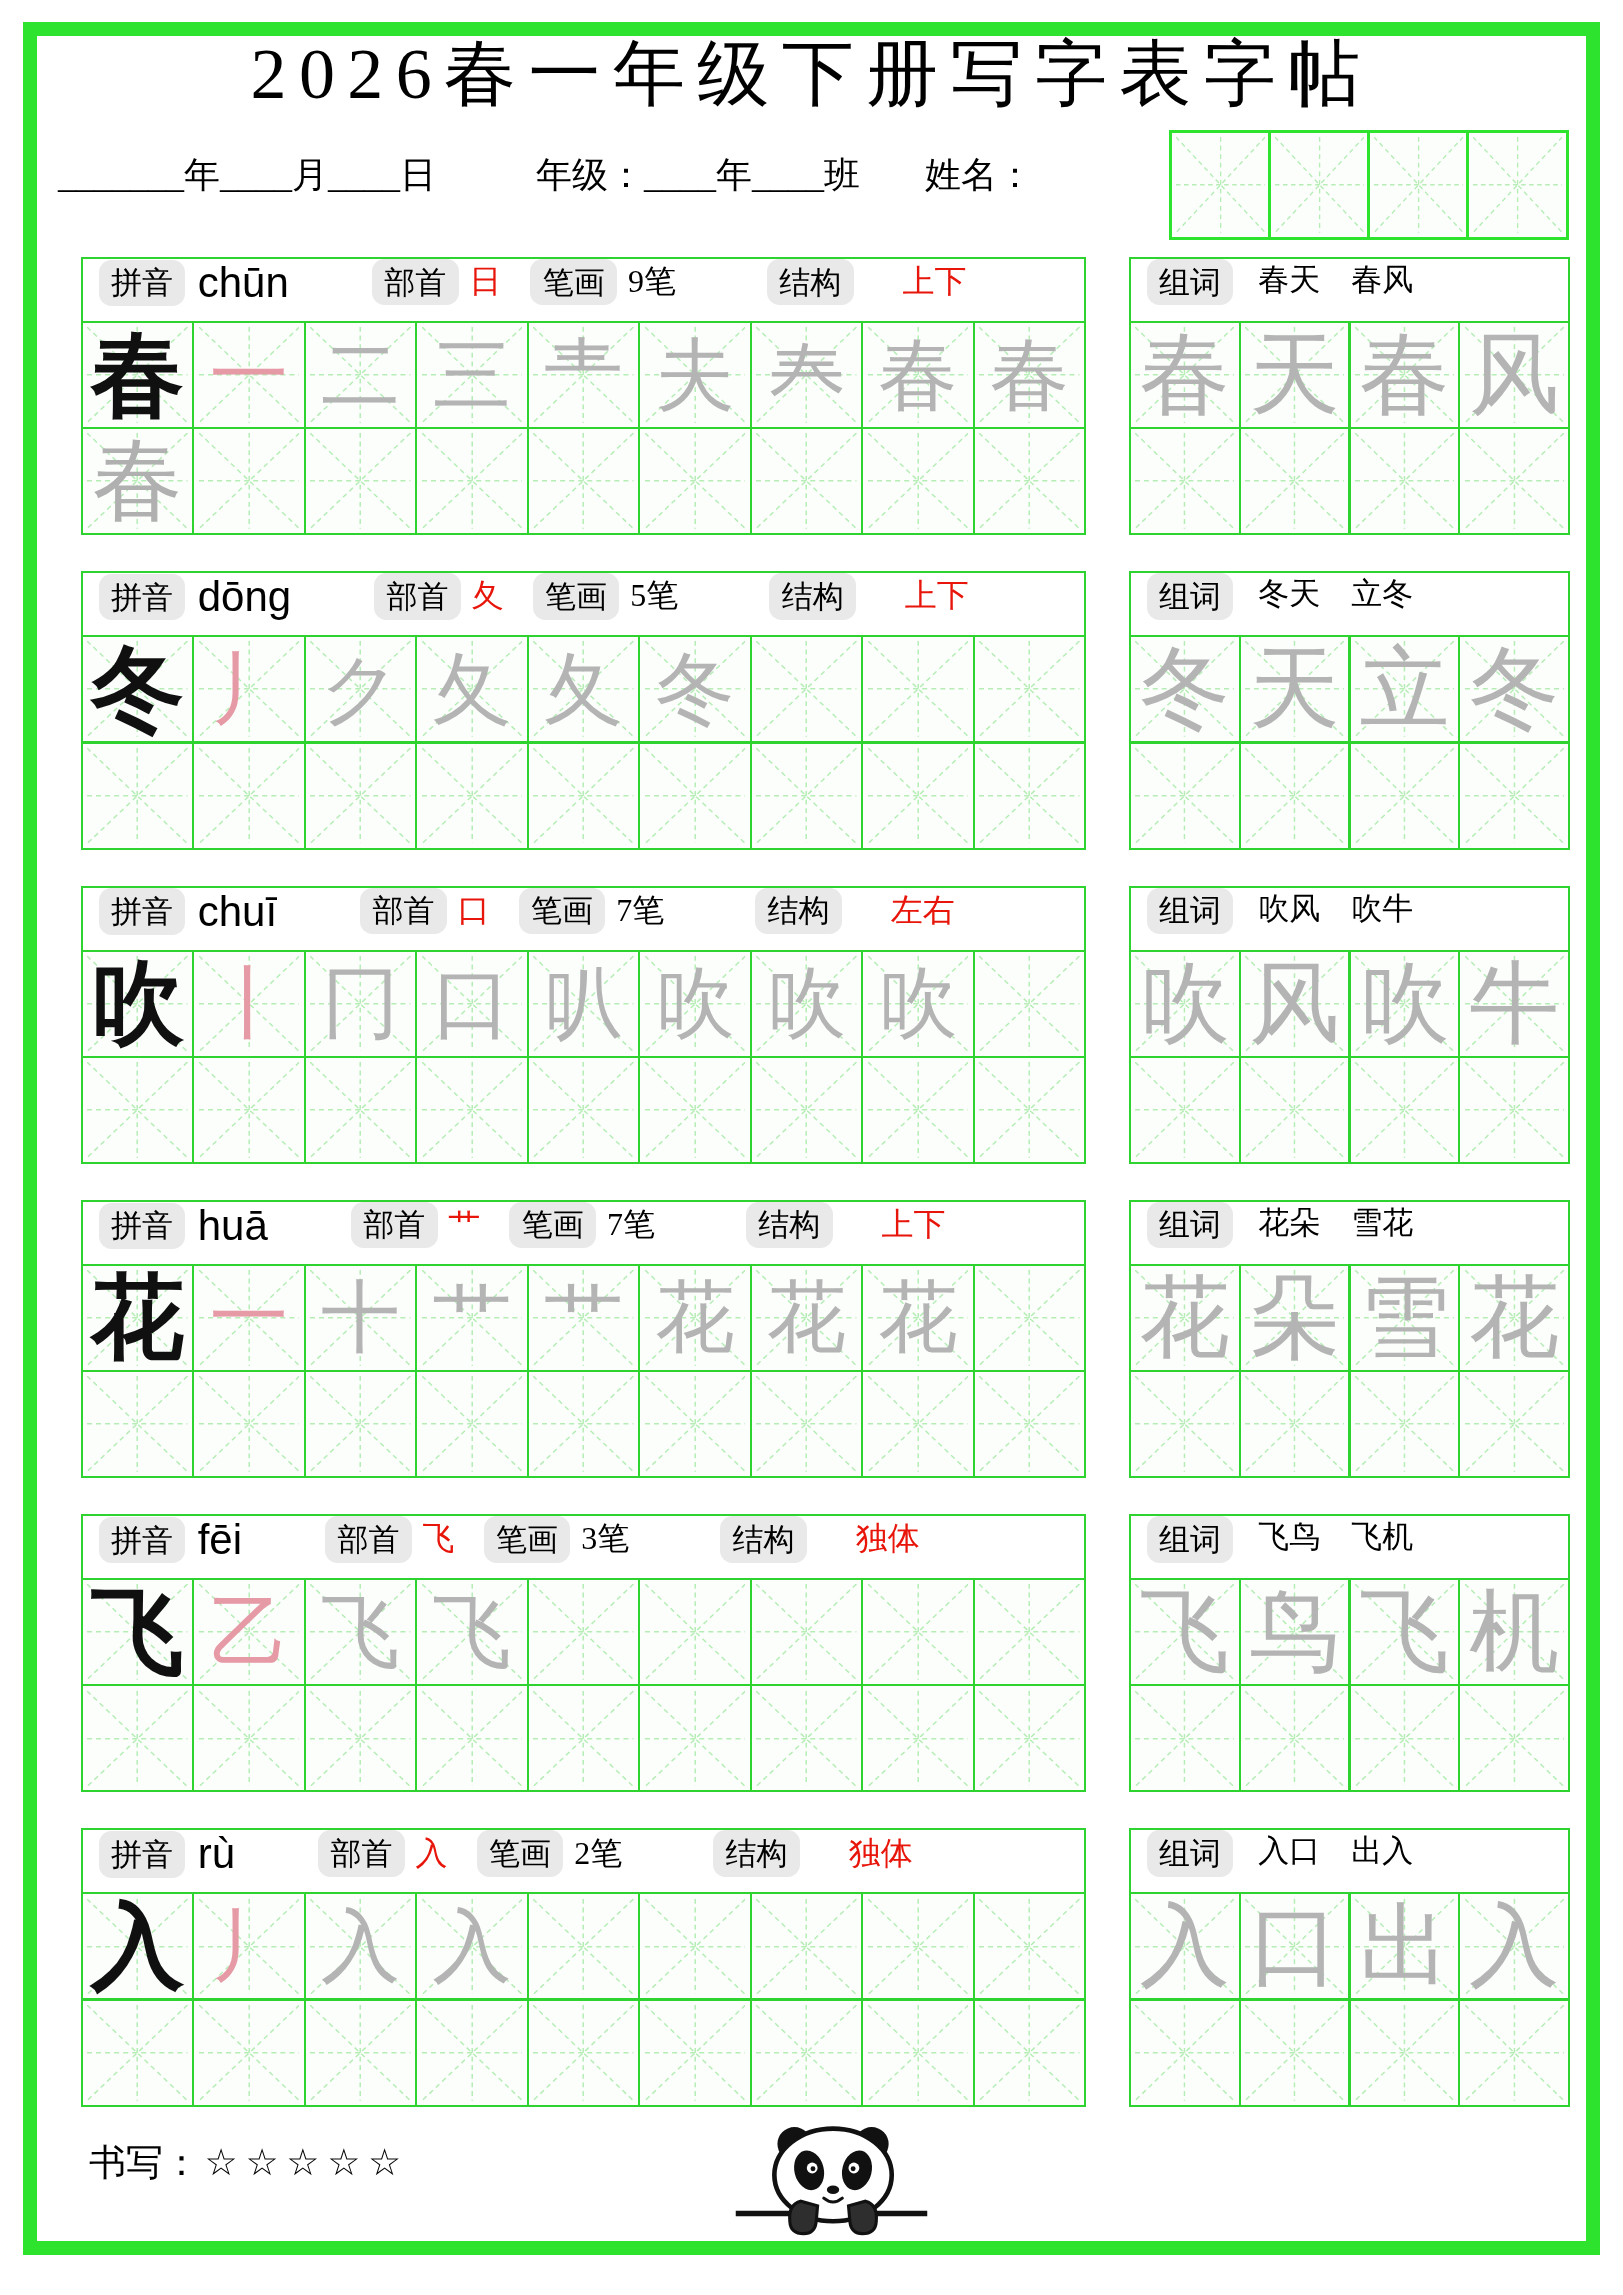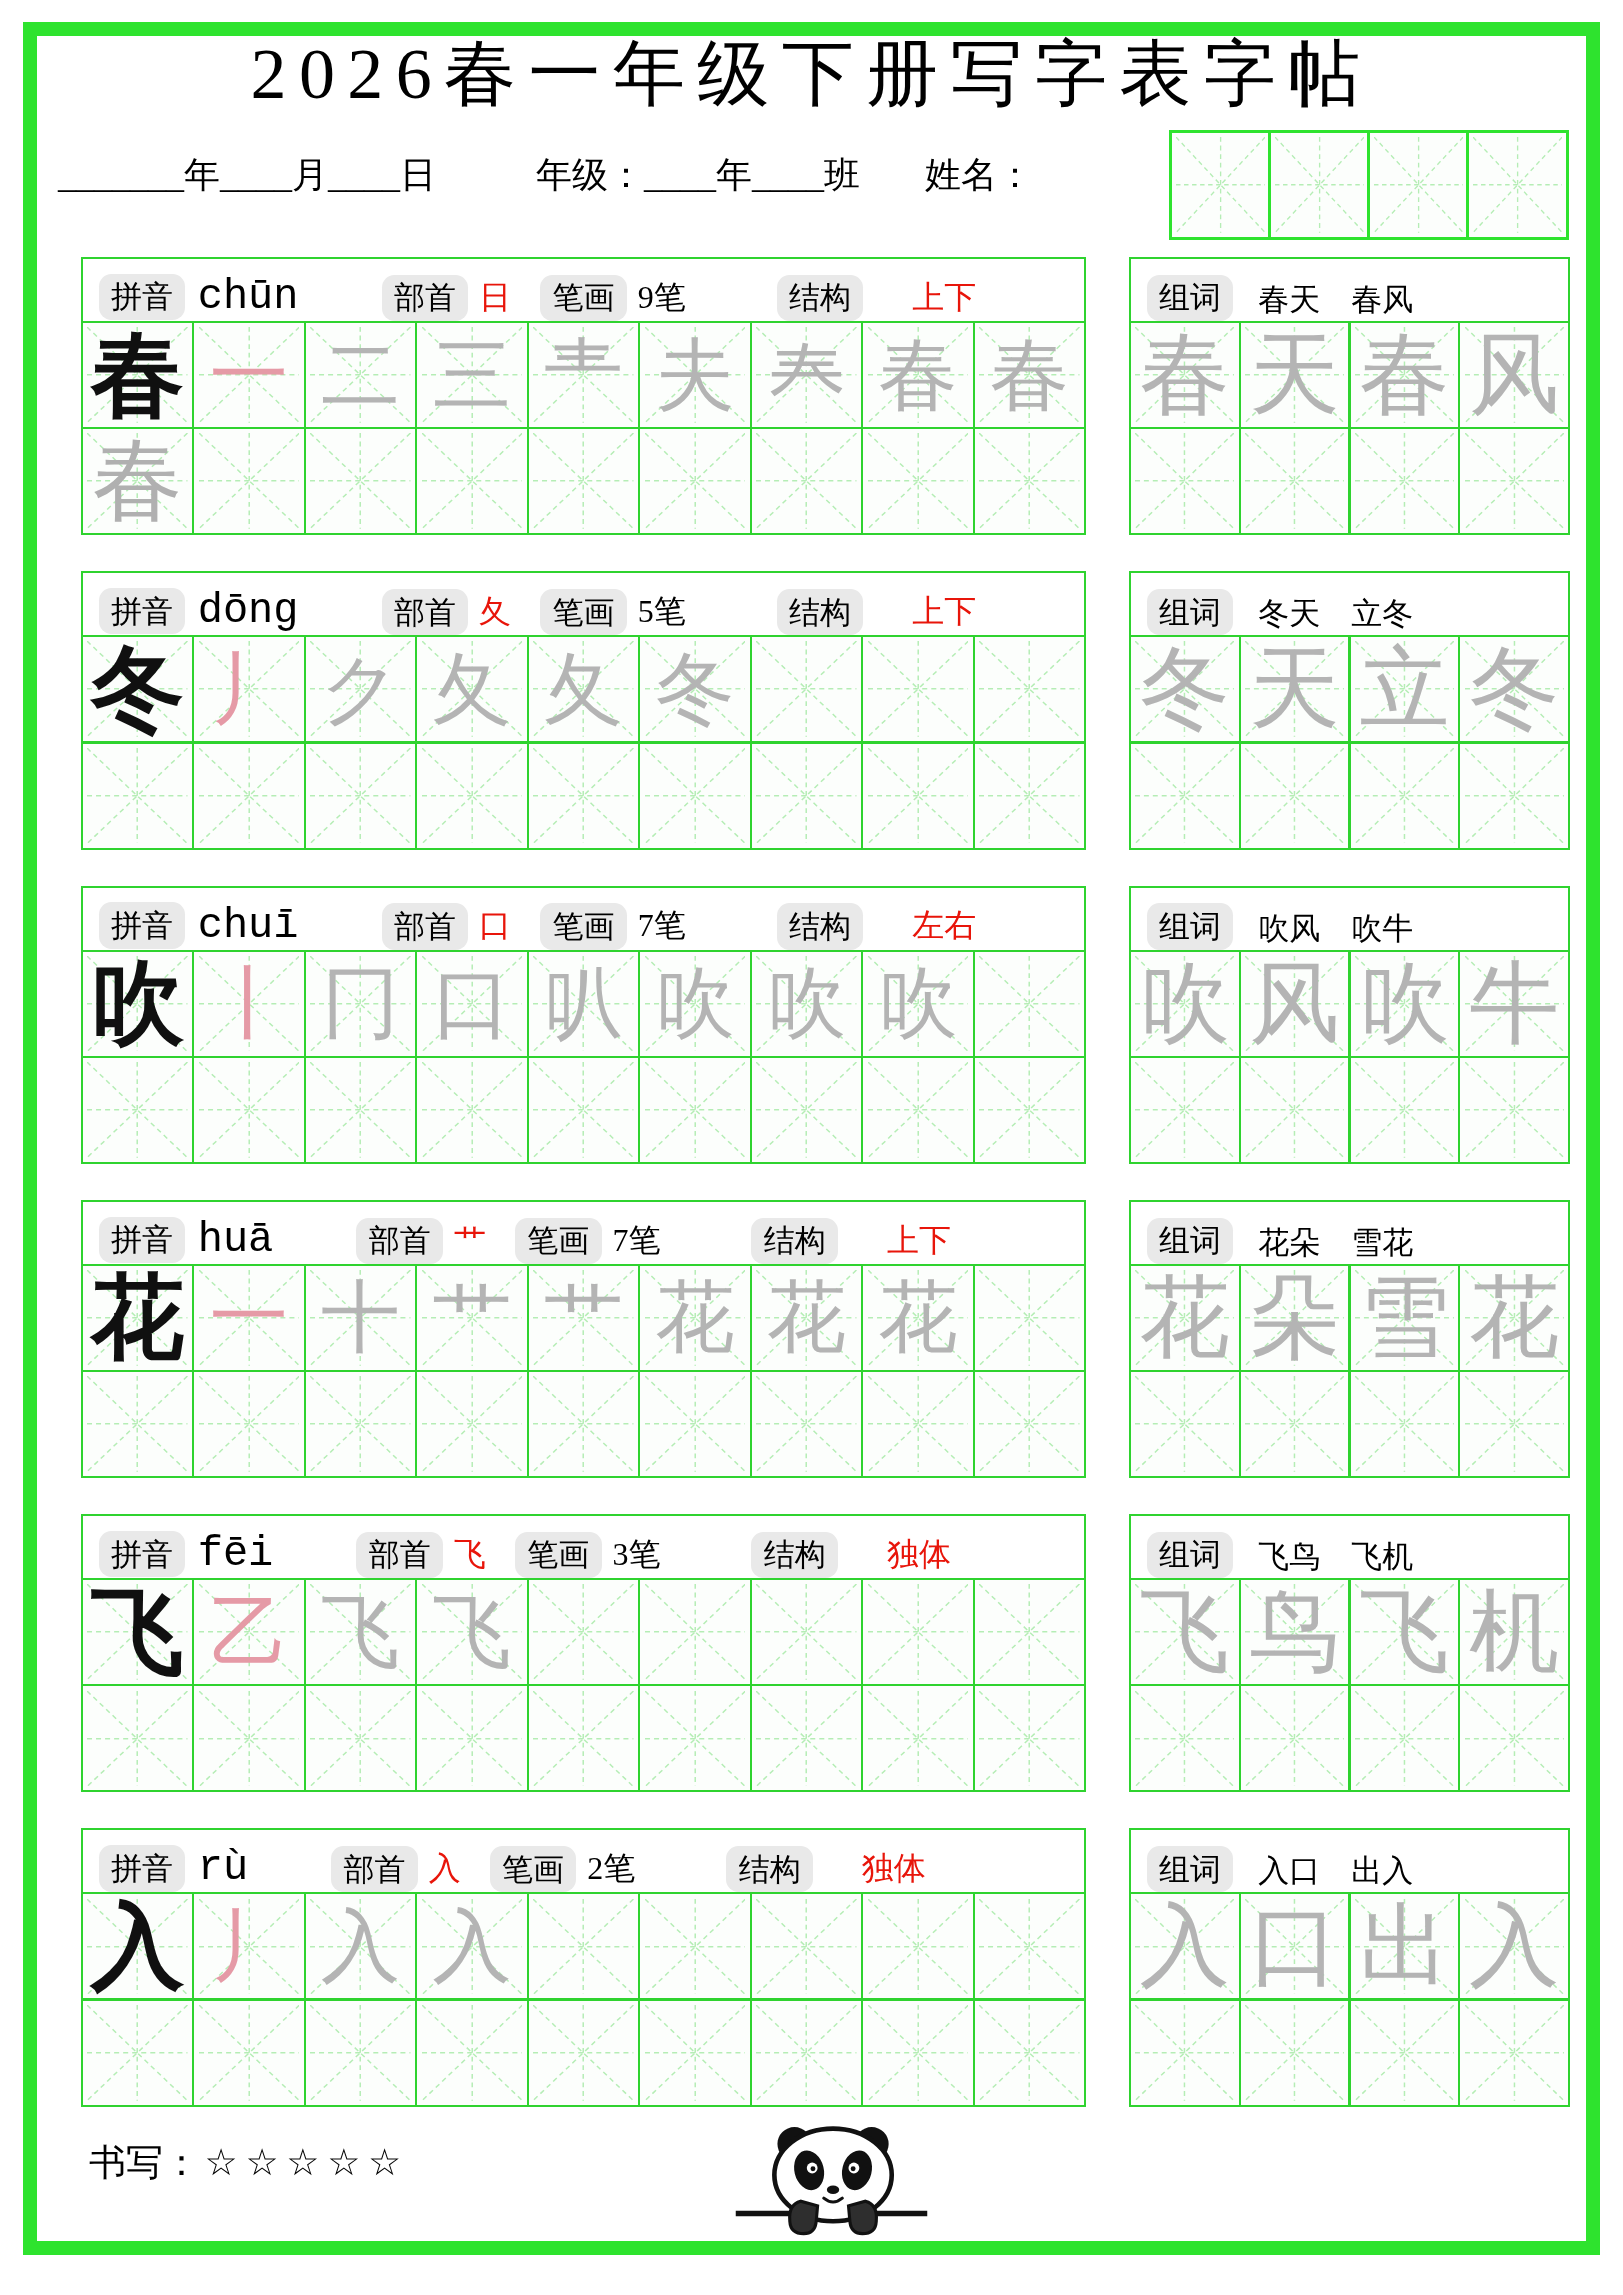--- a/index.html
+++ b/index.html
@@ -14,28 +14,28 @@
   .dl-name{margin-left:56px;}
   .name-grid{position:absolute;left:1169px;top:130px;display:flex;z-index:2;}
   .name-box{width:97px;height:97px;border:3.9px solid #2ee32e;margin-left:-3.9px;
             position:relative;background:#fcfefc;}
   .name-box:first-child{margin-left:0;}
   .blocks{position:absolute;left:81px;top:257px;display:flex;flex-direction:column;gap:36px;}
   .block-row{display:flex;gap:43px;}
   .card{border:2.3px solid #2fd32f;background:#ffffff;}
   .left-card{width:1001px;}
   .right-card{width:437px;}
-  .card-head{height:62px;display:flex;align-items:flex-end;padding-left:15.5px;white-space:nowrap;}
+  .card-head{height:62px;display:flex;align-items:flex-start;padding-left:15.5px;white-space:nowrap;}
   .hgroup{display:flex;align-items:center;}
   .g2{margin-left:83px;}
   .g3{margin-left:29px;}
   .g4{margin-left:91px;gap:38px;}
   .pill{background:#e9e9e9;border-radius:12.4px;padding:4.6px 12.4px;font-size:31px;line-height:1.2;}
   .hval{font-size:32px;margin-left:10.8px;}
-  .pinyin{font-family:Liberation Mono, monospace;font-size:42px;margin-left:12.4px;}
+  .pinyin{font-family:Liberation Sans, sans-serif;font-size:42px;margin-left:12.4px;}
   .red{color:#e8150a;}
   .words-val{font-size:31px;margin-left:25px;}
   .grid{display:grid;background:#2fd32f;gap:2.3px;border-top:2.3px solid #2fd32f;}
   .left-grid{grid-template-columns:repeat(9,1fr);}
   .right-grid{grid-template-columns:repeat(4,1fr);}
   .cell{height:104px;position:relative;background:#fcfefc;overflow:hidden;}
   .guide{position:absolute;left:4%;top:4%;width:92%;height:92%;}
   .guide line{stroke:#b5edb5;stroke-width:1.5;stroke-dasharray:5 4;}
   .glyph{position:absolute;inset:0;display:flex;align-items:center;justify-content:center;line-height:1;}
   .main-ch{font-size:93px;color:#101010;font-weight:bold;}

